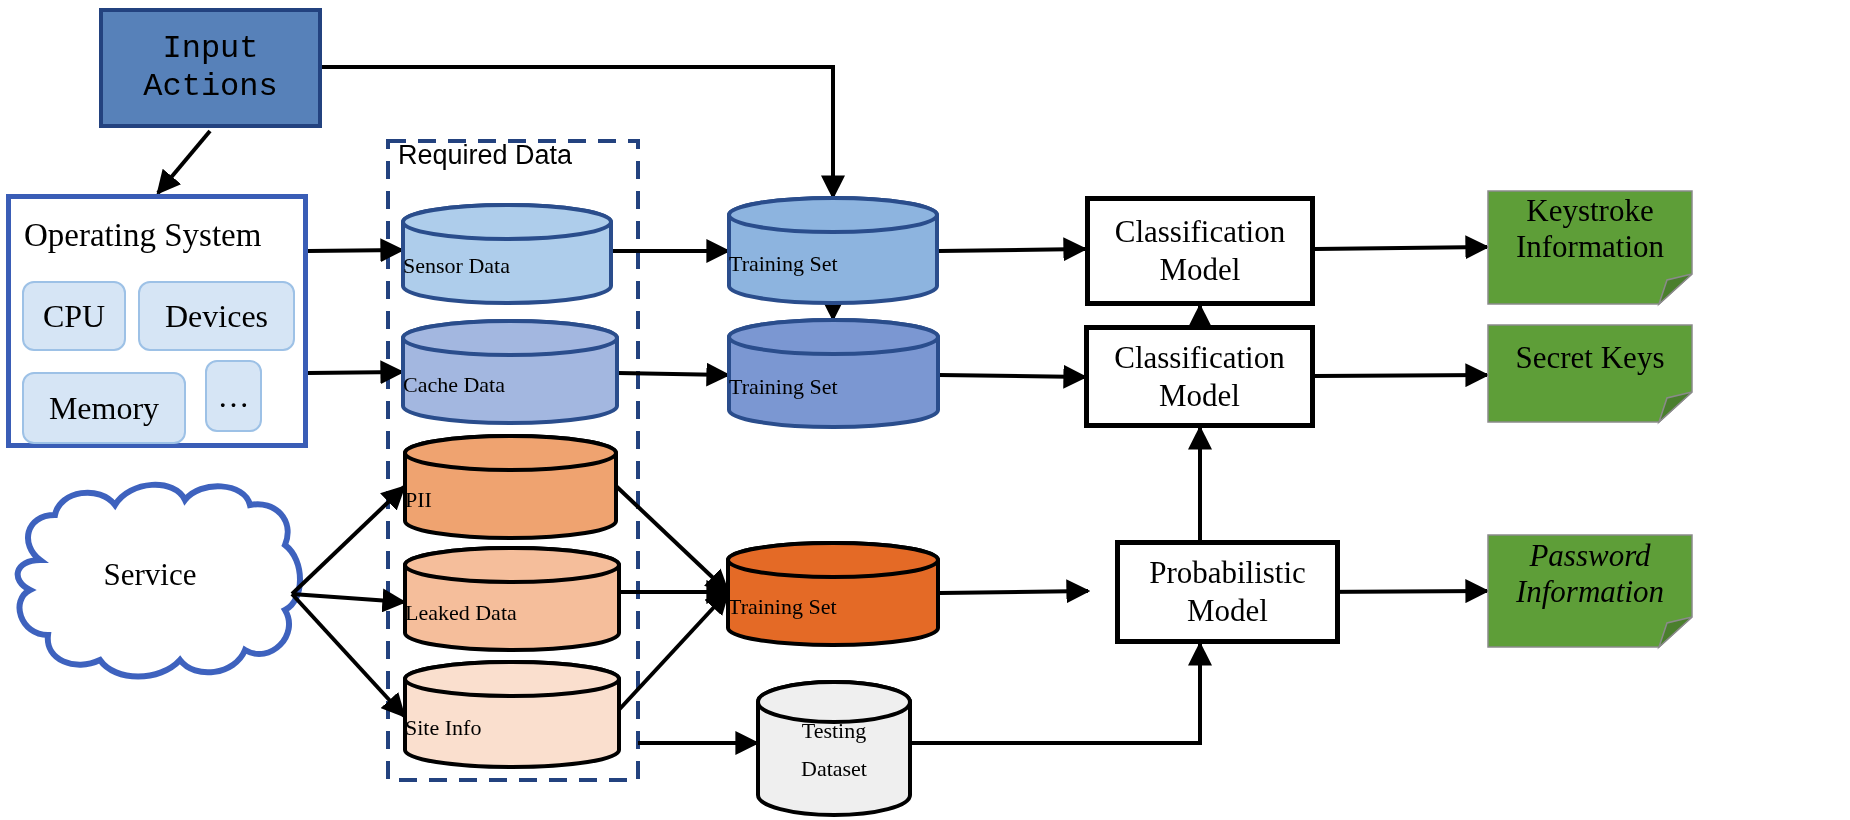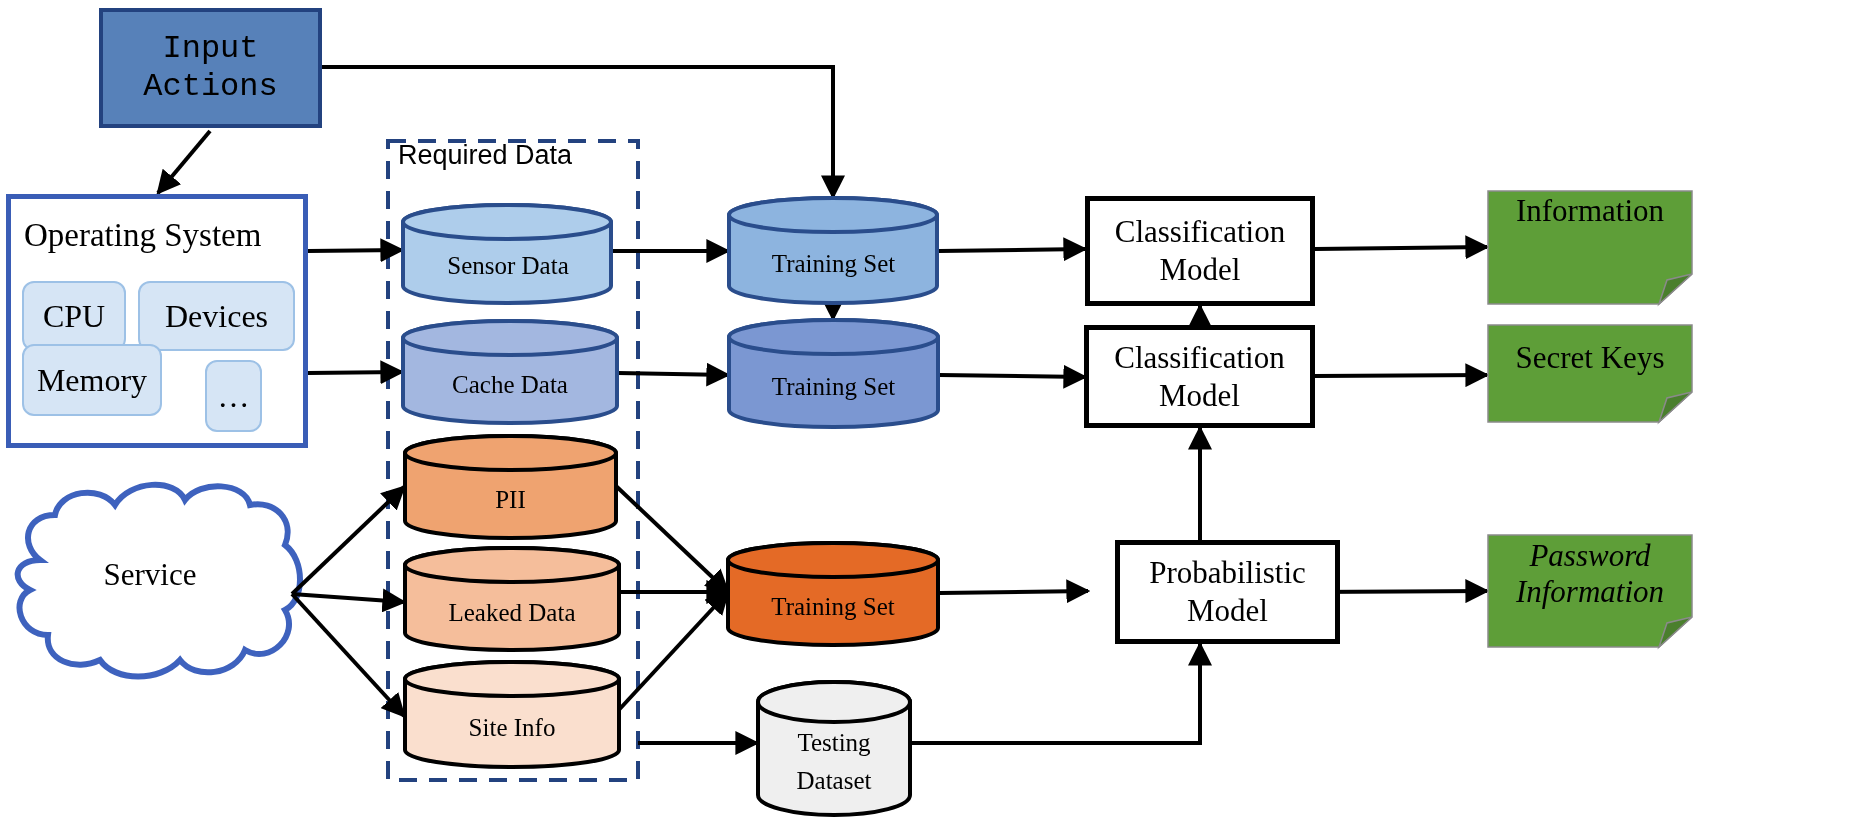--- a/index.html
+++ b/index.html
@@ -9,22 +9,22 @@
           font-family:"Liberation Serif", "DejaVu Serif", serif; color:#000; }
   .label { font-family:"Liberation Serif", "DejaVu Serif", serif; font-size:32px; line-height:38px; color:#000; }
   .input-actions { left:99px; top:8px; width:223px; height:120px; background:#5781b9; border:4px solid #23427f;font-family:Liberation Mono, monospace; }
   .os-box { left:6px; top:194px; width:302px; height:254px; border:5px solid #3a5db6; background:#fff; display:block; }
   .os-title { position:absolute; left:13px; top:17px; font-size:33px; }
   .os-chip { position:absolute; box-sizing:border-box; background:#d6e5f5; border:2px solid #9dc1e6; border-radius:12px;
              display:flex; align-items:center; justify-content:center; font-size:32px; }
   .req-label { position:absolute; left:398px; top:140px; font-family:"Liberation Sans", "DejaVu Sans", sans-serif; font-size:27px; color:#000; }
   .model { background:#fff; border:5px solid #000; font-size:31px; line-height:38px; }
   .note { position:absolute; font-size:31px; line-height:36px; text-align:center; display:block; }
-  .cyl-label { position:absolute; display:flex; align-items:center; justify-content:center; text-align:center;
-               font-family:"Liberation Serif", "DejaVu Serif", serif; font-size:25px; line-height:38px; color:#000; }
+  .cyl-label { position:absolute; display:flex; align-items:center; text-align:center;
+               font-family:"Liberation Serif", "DejaVu Serif", serif; font-size:22px; line-height:38px; color:#000; }
   .cloud-label { position:absolute; left:50px; top:555px; width:200px; text-align:center; font-size:31px; line-height:40px; }
 </style>
 </head>
 <body>
 
 <svg id="canvas" width="1850" height="820" viewBox="0 0 1850 820" xmlns="http://www.w3.org/2000/svg">
   <defs>
     <marker id="arrow" viewBox="0 0 10 10" refX="9" refY="5" markerWidth="6" markerHeight="6" orient="auto-start-reverse">
       <path d="M0,0 L10,5 L0,10 z" fill="#000"></path>
     </marker>
@@ -122,21 +122,21 @@
 </div>
 
 <div class="node os-box">
   <span class="label os-title">Operating System</span>
   <div class="os-chip label" style="left:11px;top:82px;width:104px;height:70px;">
     <span>CPU</span>
   </div>
   <div class="os-chip label" style="left:127px;top:82px;width:157px;height:70px;">
     <span>Devices</span>
   </div>
-  <div class="os-chip label" style="left:11px;top:145px;width:140px;height:72px;">
+  <div class="os-chip label" style="left:11px;top:173px;width:164px;height:72px;">
     <span>Memory</span>
   </div>
   <div class="os-chip label" style="left:194px;top:161px;width:57px;height:72px;">
     <span>…</span>
   </div>
 </div>
 
 <div class="label cloud-label">
   <div>Service</div>
 </div>
@@ -179,20 +179,21 @@
 <div class="node model" style="left:1084px;top:325px;width:231px;height:103px;flex-direction:column;">
   <span>Classification</span>
   <span>Model</span>
 </div>
 <div class="node model" style="left:1088px;top:540px;width:225px;height:104px;flex-direction:column;margin-left:27px;">
   <span>Probabilistic</span>
   <span>Model</span>
 </div>
 
 <div class="label note" style="left:1488px;top:193px;width:204px;">
+  <div>Keystroke</div>
     <div>Information</div>
 </div>
 <div class="label note" style="left:1488px;top:340px;width:204px;">
   <div>Secret Keys</div>
 </div>
 <div class="label note" style="left:1488px;top:538px;width:204px;font-style:italic;">
   <div>Password</div>
     <div>Information</div>
 </div>
 

